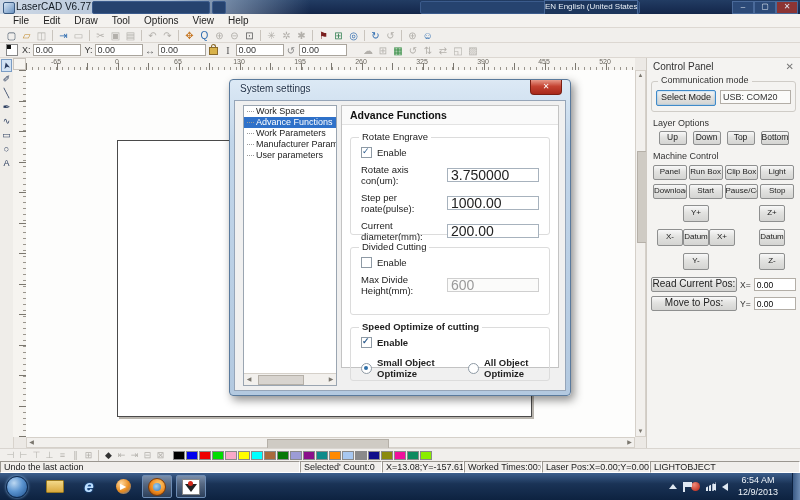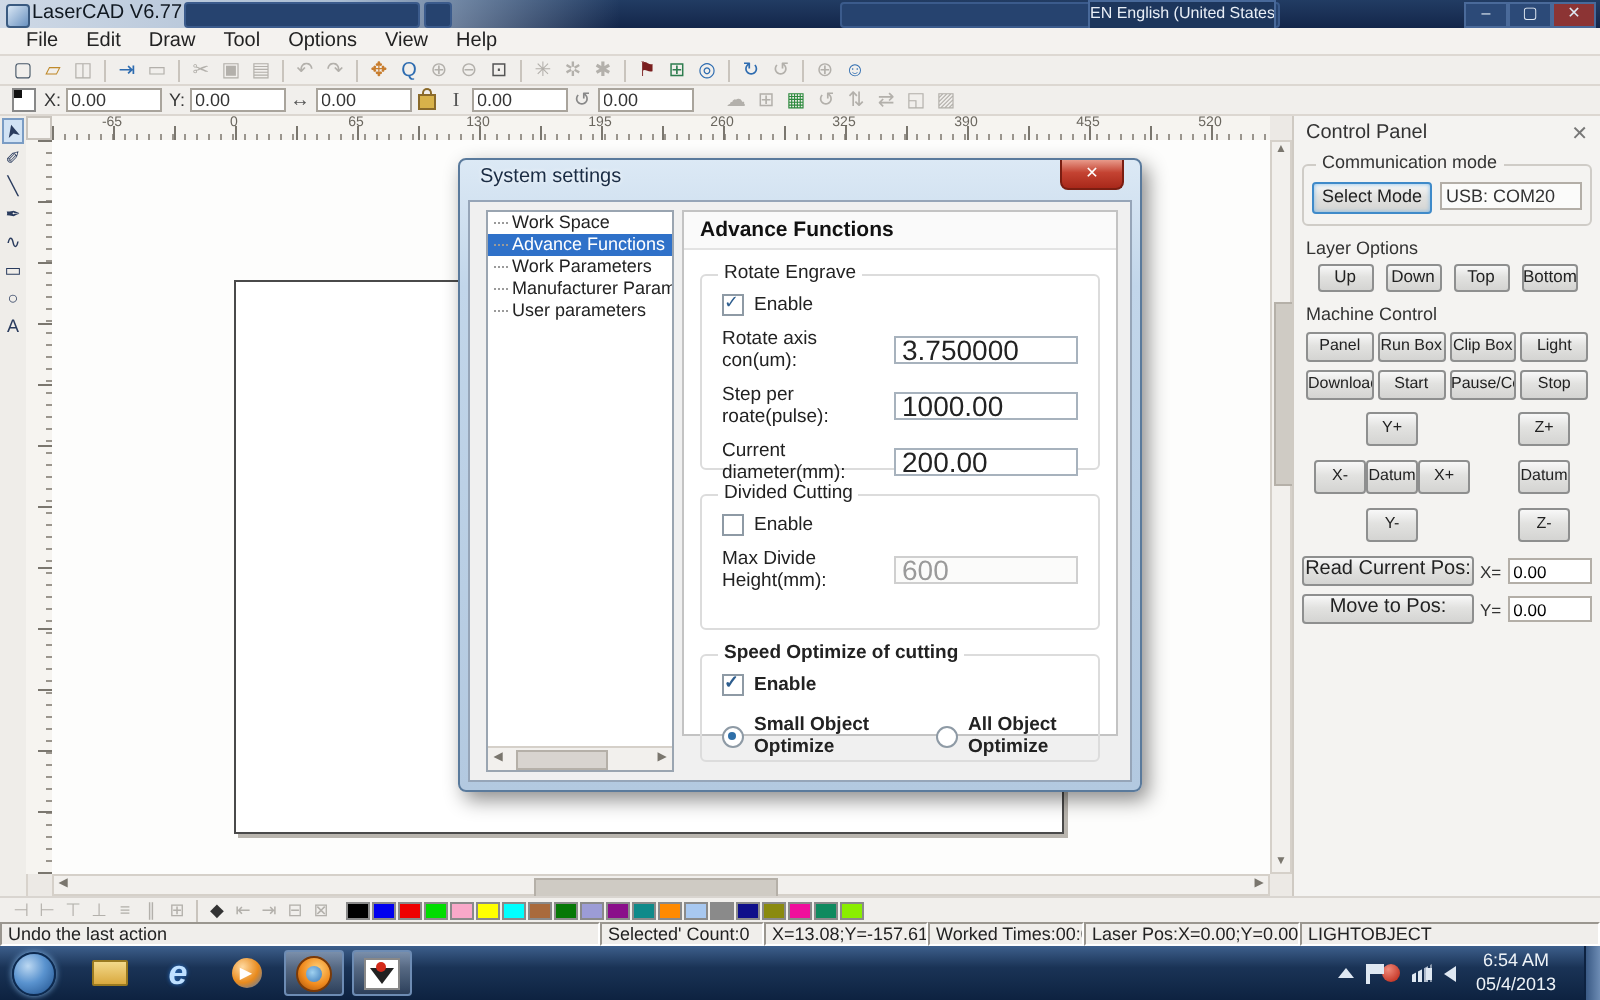--- a/index.html
+++ b/index.html
@@ -429,21 +429,21 @@
         <span class="ico-lc"></span>
       </div>
     <div id="tray">
       <span class="tray-caret"></span>
       <span class="tray-flag"></span>
       <span class="tray-shield"></span>
       <span class="tray-net"></span>
       <span class="tray-vol"></span>
       <div id="clock">
         <div>6:54 AM</div>
-        <div>05/4/2013</div>
+        <div>12/9/2013</div>
       </div>
       <span id="show-desktop"></span>
     </div>
   </div>
 
   <div id="dialog">
     <div id="dlg-title">System settings</div>
     <div id="dlg-close">✕</div>
     <div id="dlg-body">
       <div id="tree">

